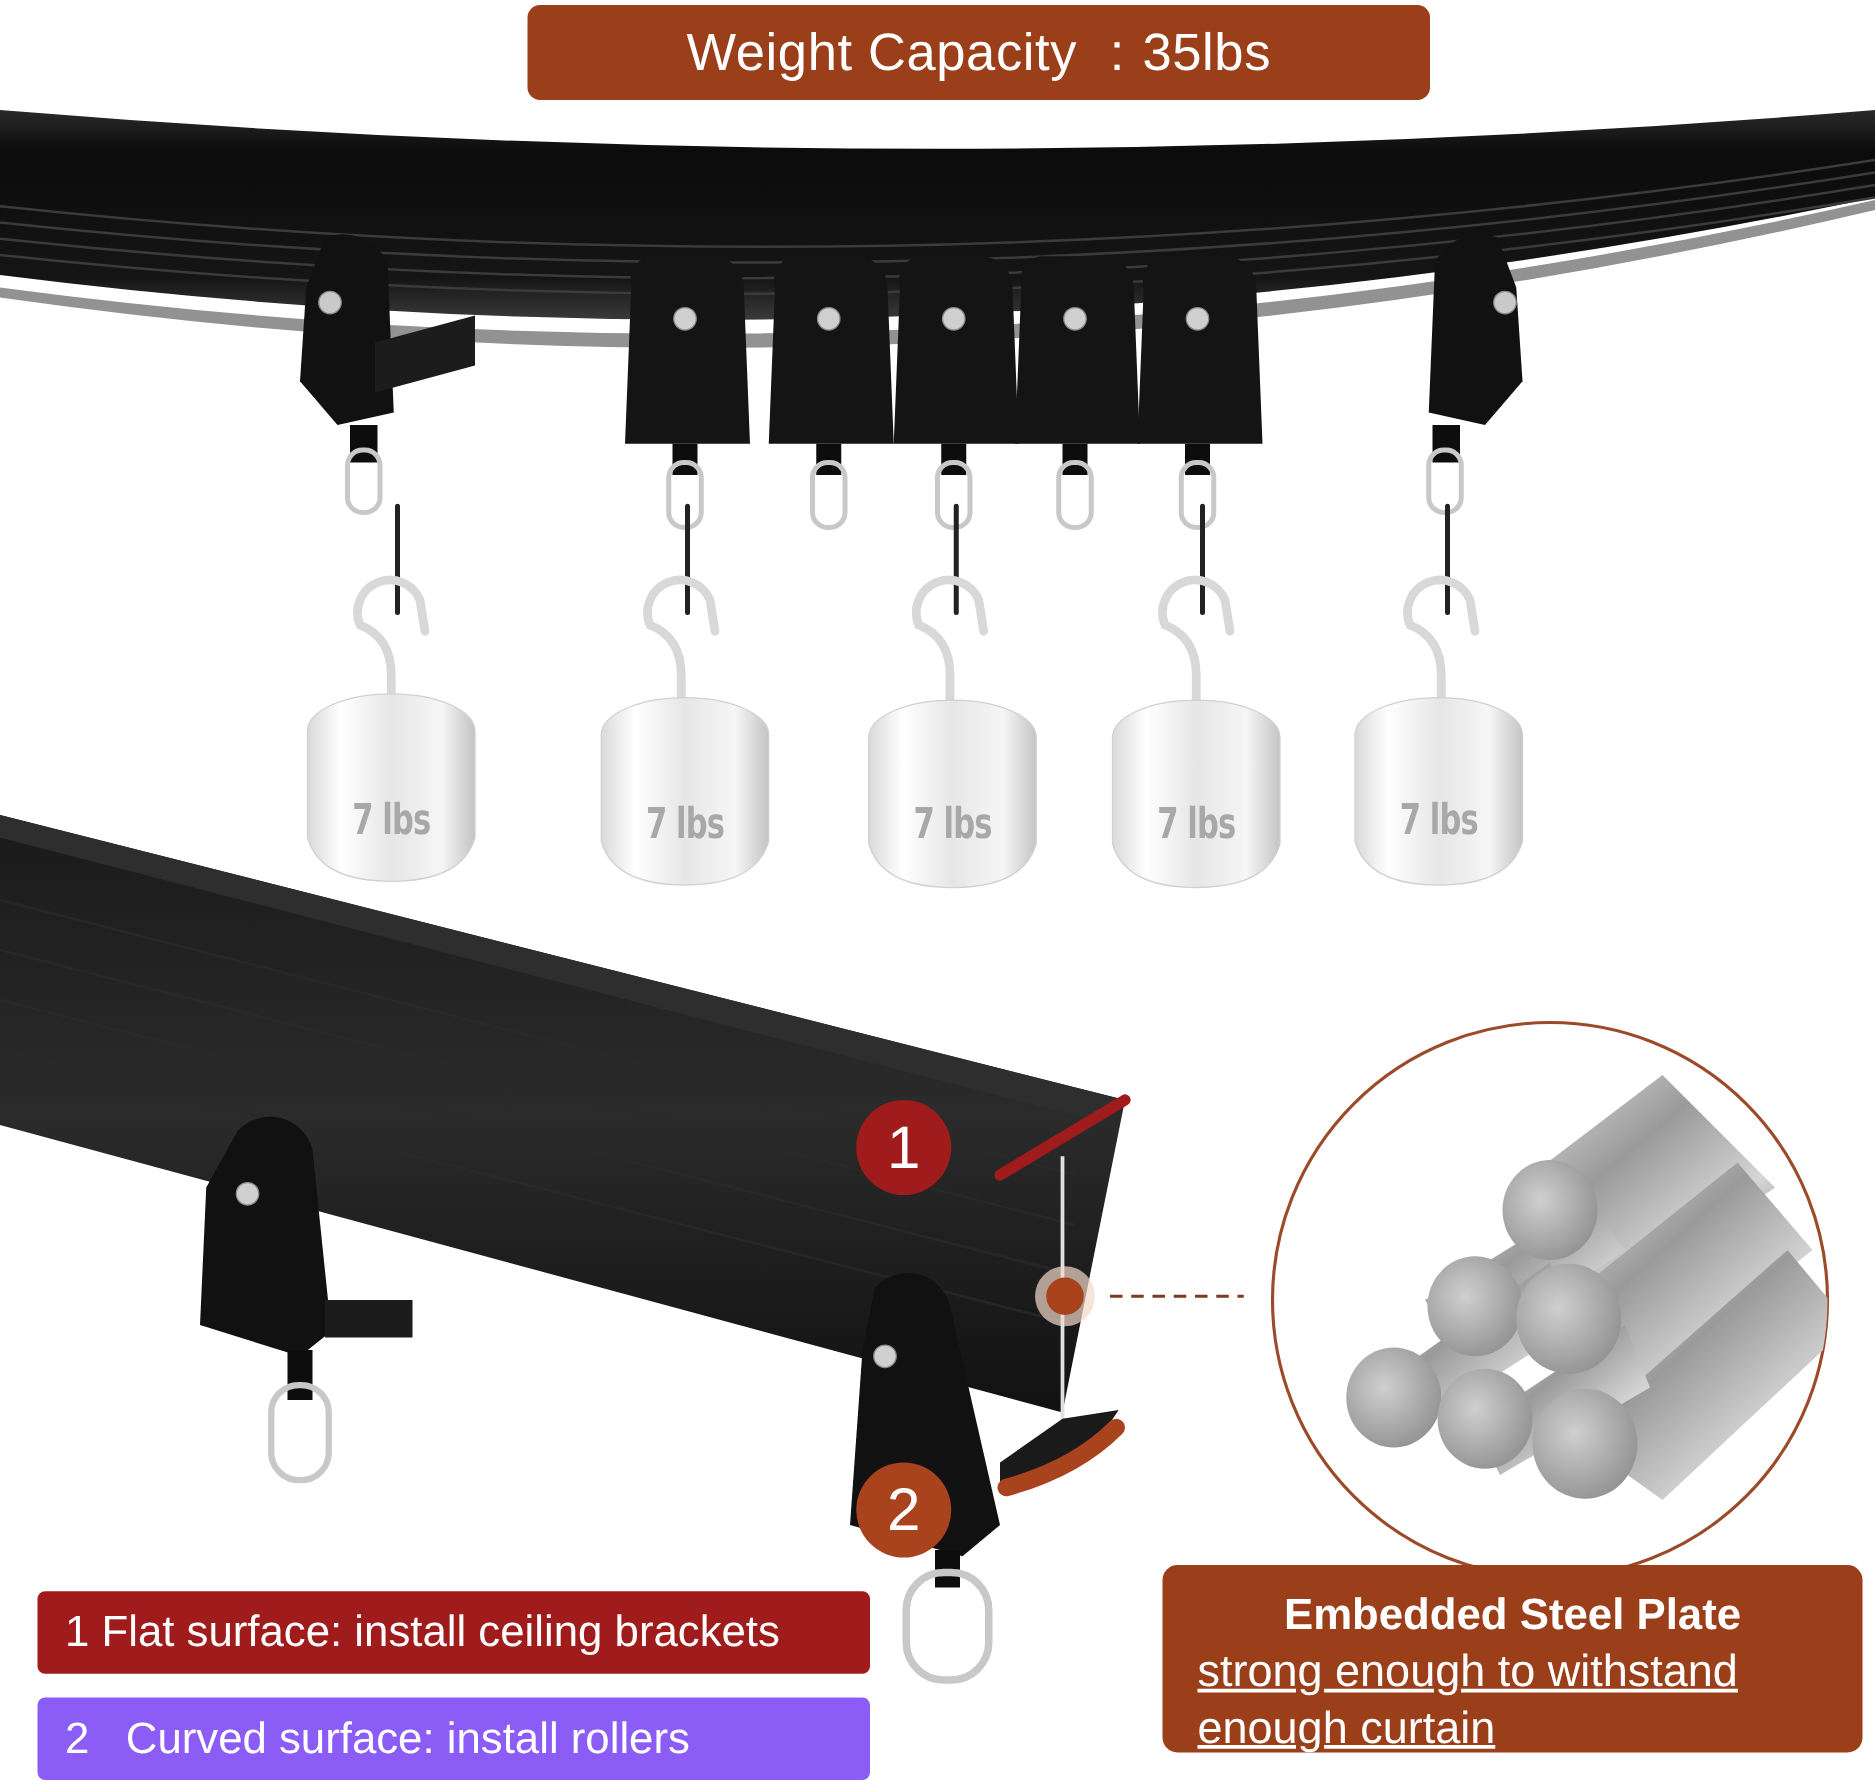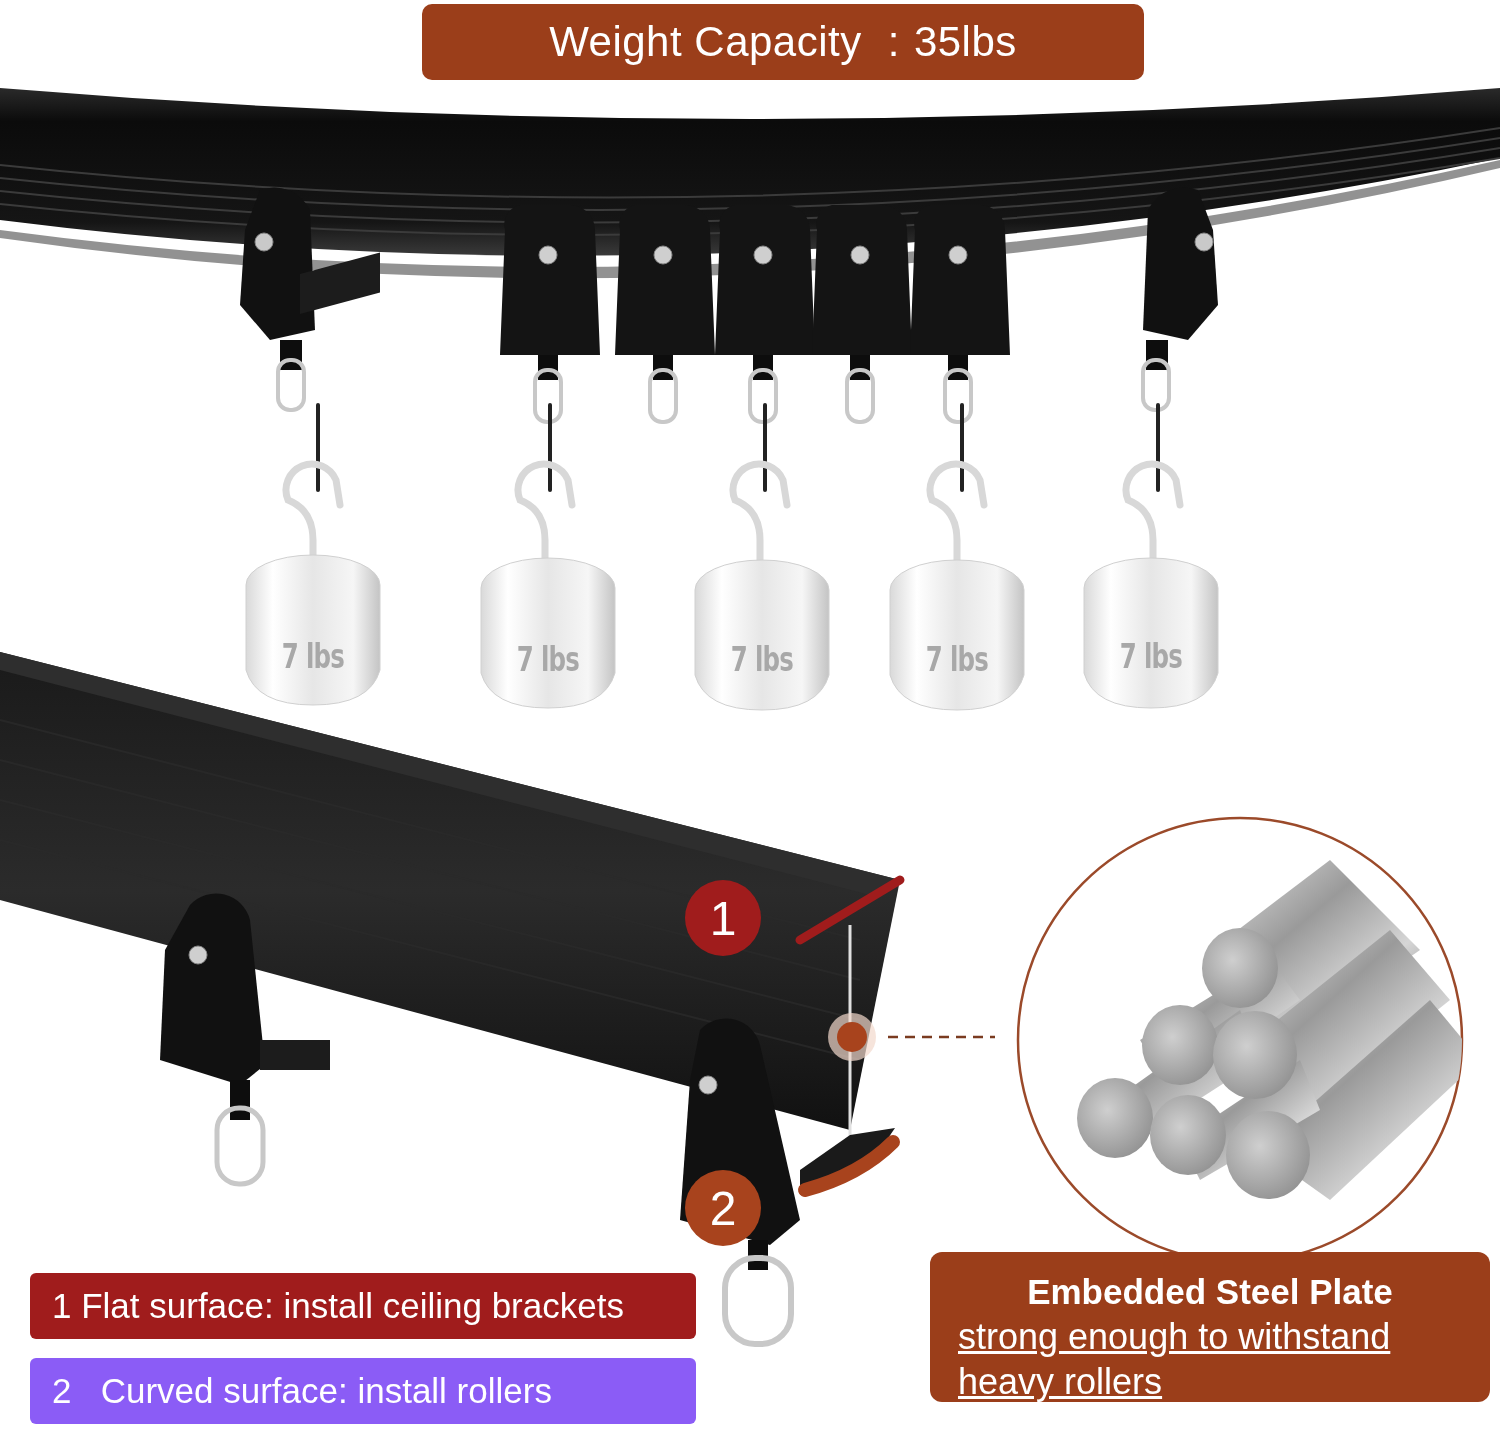--- a/index.html
+++ b/index.html
@@ -233,14 +233,14 @@
 
 <div class="marker" style="left:685px;top:880px;background:#a01c1c;">1</div>
 <div class="marker" style="left:685px;top:1170px;background:#a8431d;">2</div>
 
 <div class="note" style="top:1273px;background:#a01c1c;">1 Flat surface: install ceiling brackets</div>
 <div class="note" style="top:1358px;background:#8b5cf6;">2   Curved surface: install rollers</div>
 
 <div class="steel-box" style="background:#9b3e1a;">
   <div class="title">Embedded Steel Plate</div>
   <div class="desc">strong enough to withstand</div>
-  <div class="desc">heavy rollers</div>
+  <div class="desc">enough curtain</div>
 </div>
 
 </body></html>

